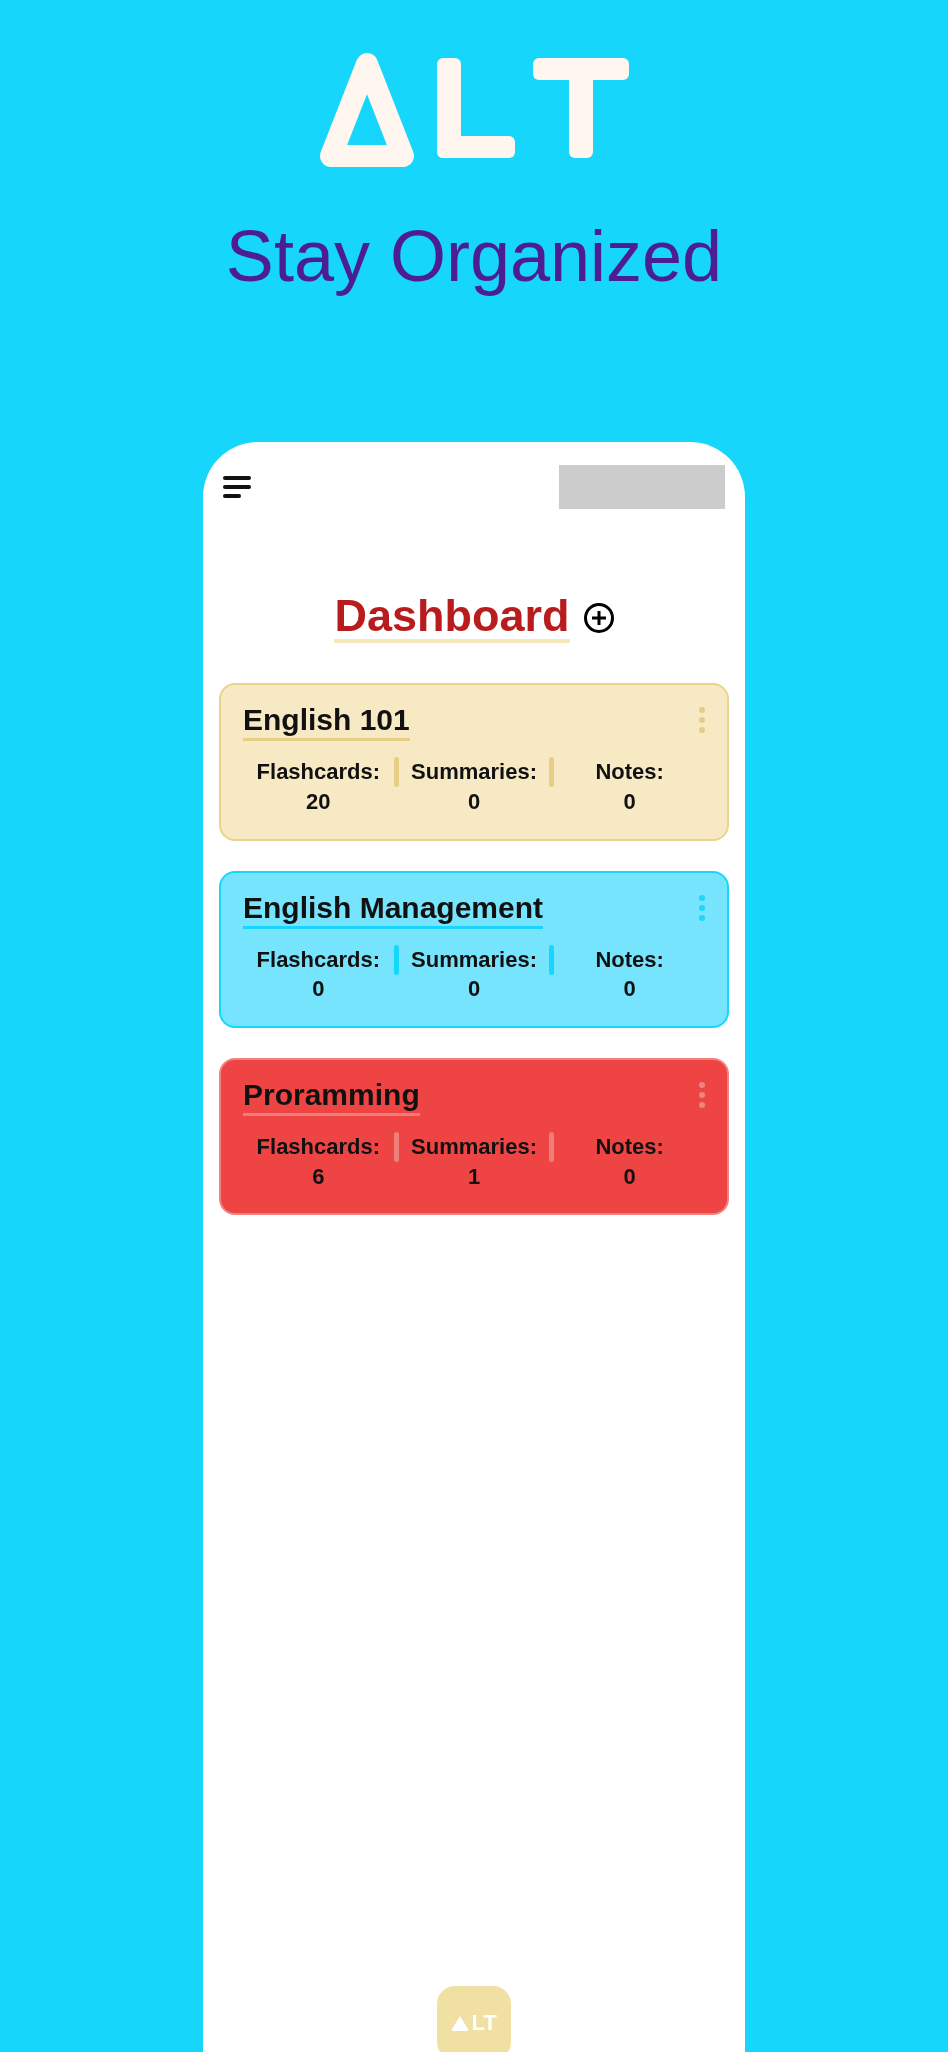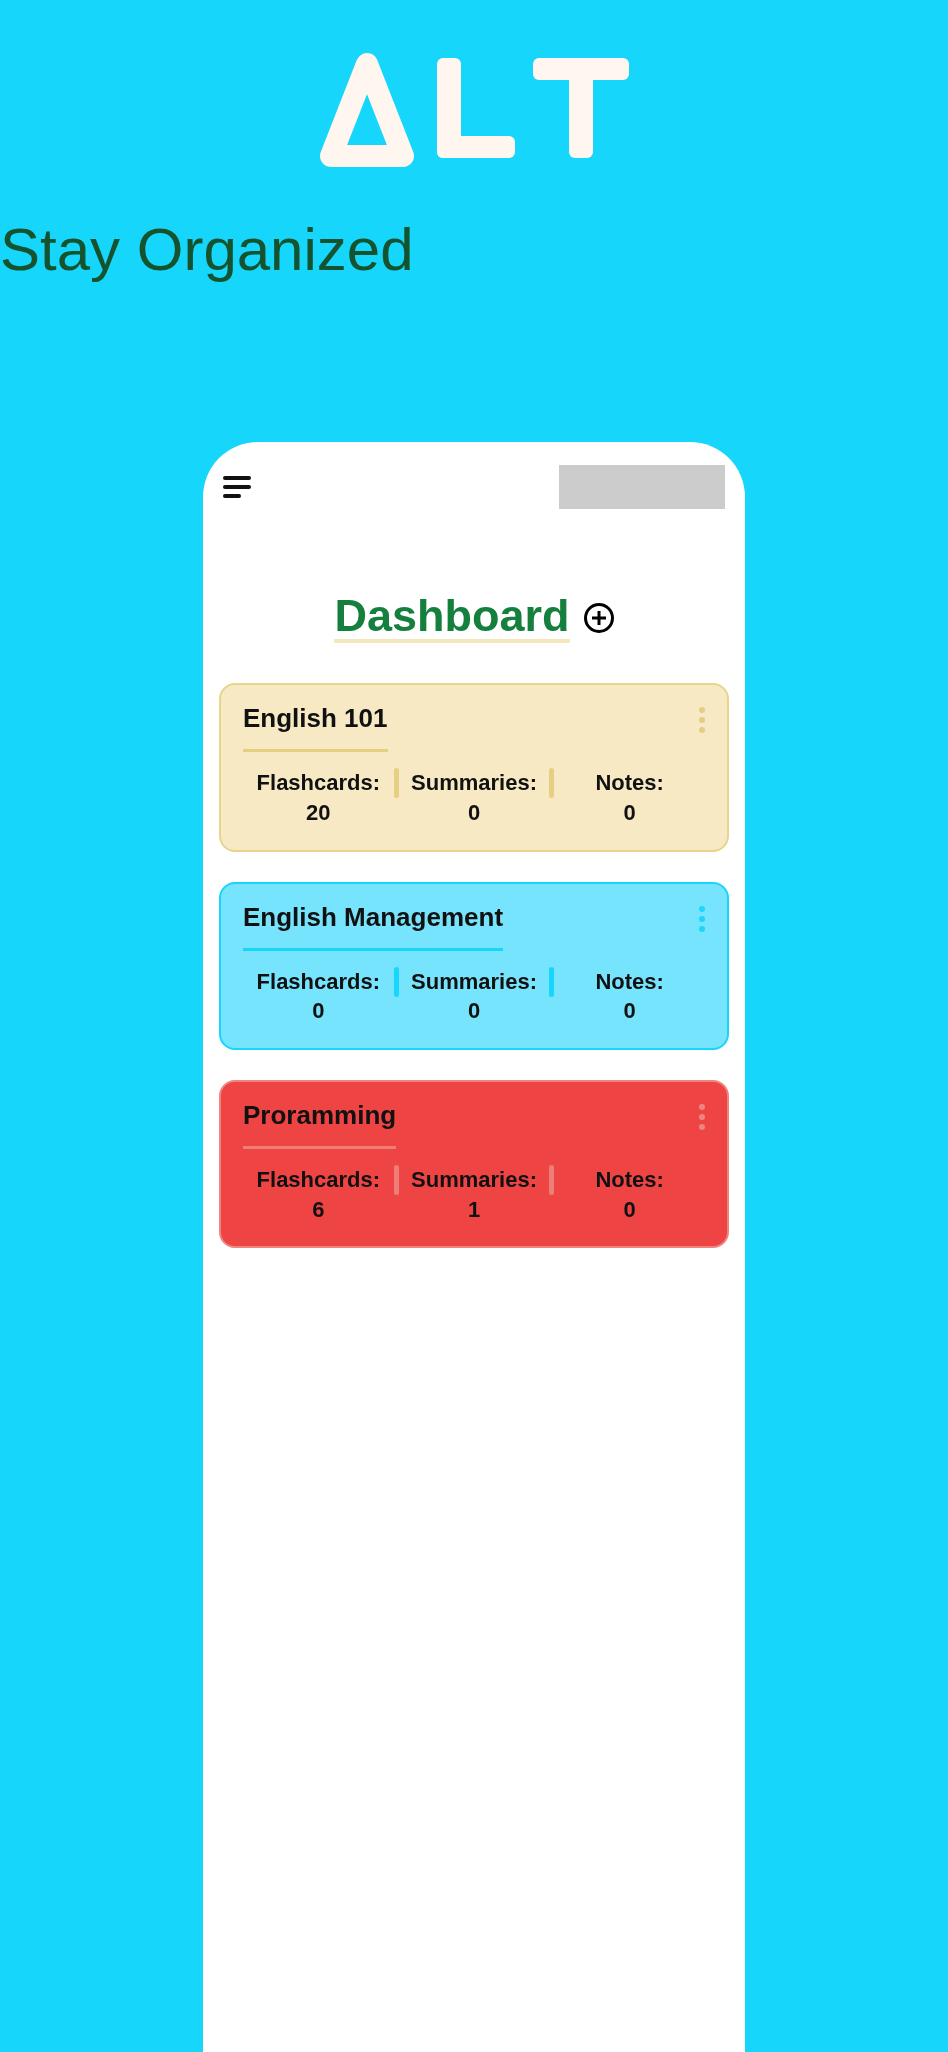--- a/index.html
+++ b/index.html
@@ -21,22 +21,23 @@
     align-items: flex-end;
     gap: 6px;
     color: #fff6ed;
   }
   .logo svg { display: block; }
 
   .tagline {
     position: absolute;
     top: 215px;
     width: 100%;
-    color: #14532d;
-    font-size: 60px;
+    text-align: center;
+    color: #4c1d95;
+    font-size: 72px;
     font-weight: 400;
     letter-spacing: 0px;
   }
 
   
   .phone {
     position: absolute;
     top: 442px;
     left: 50%;
     transform: translateX(-50%);
@@ -74,21 +75,21 @@
   .title-row {
     margin-top: 60px;
     display: flex;
     align-items: center;
     justify-content: center;
     gap: 14px;
   }
   .title-row h1 {
     font-size: 45px;
     font-weight: 800;
-    color: #15803d;
+    color: #b91c1c;
     border-bottom: 4px solid #f4e7bc;
     padding-bottom: 0px;
     line-height: 1.05;
   }
   .add-btn {
     width: 30px; height: 30px;
     border: 3px solid #000; border-radius: 50%;
     position: relative; cursor: pointer;
   }
   .add-btn::before, .add-btn::after {
@@ -102,25 +103,25 @@
   .card {
     border-radius: 16px;
     padding: 18px 22px 22px 22px;
     position: relative;
   }
   .card-yellow { background: #f6e9c4; border: 2px solid #e9d48c; }
   .card-blue   { background: #76e4fd; border: 2px solid #17d6fb; }
   .card-red    { background: #ef4444; border: 2px solid #f0837e; }
 
   .card-title {
-    font-size: 26px;
+    font-size: 30px;
     font-weight: 600;
     color: #111;
     display: inline-block;
-    padding-bottom: 15px;
+    padding-bottom: 1px;
   }
   .card-yellow .card-title { border-bottom: 3px solid #e6cf83; }
   .card-blue   .card-title { border-bottom: 3px solid #17d6fb; }
   .card-red    .card-title { border-bottom: 3px solid #ee7e78; }
 
   .kebab {
     position: absolute; top: 22px; right: 22px;
     width: 6px; height: 26px; display: flex; flex-direction: column; justify-content: space-between;
     cursor: pointer;
   }
@@ -288,14 +289,22 @@
         <div class="vbar"></div>
         <div class="stat">
           <span>Notes:</span><br>
           <span>0</span>
         </div>
       </div>
     </div>
 
   </div>
 
+  <div class="bottom-nav">
+    <div class="nav-center">
+      <div class="mini-logo">
+        <div class="mini-tri"></div>
+          <span>LT</span>
+      </div>
+    </div>
+  </div>
 
 </div>
 
 </body></html>

